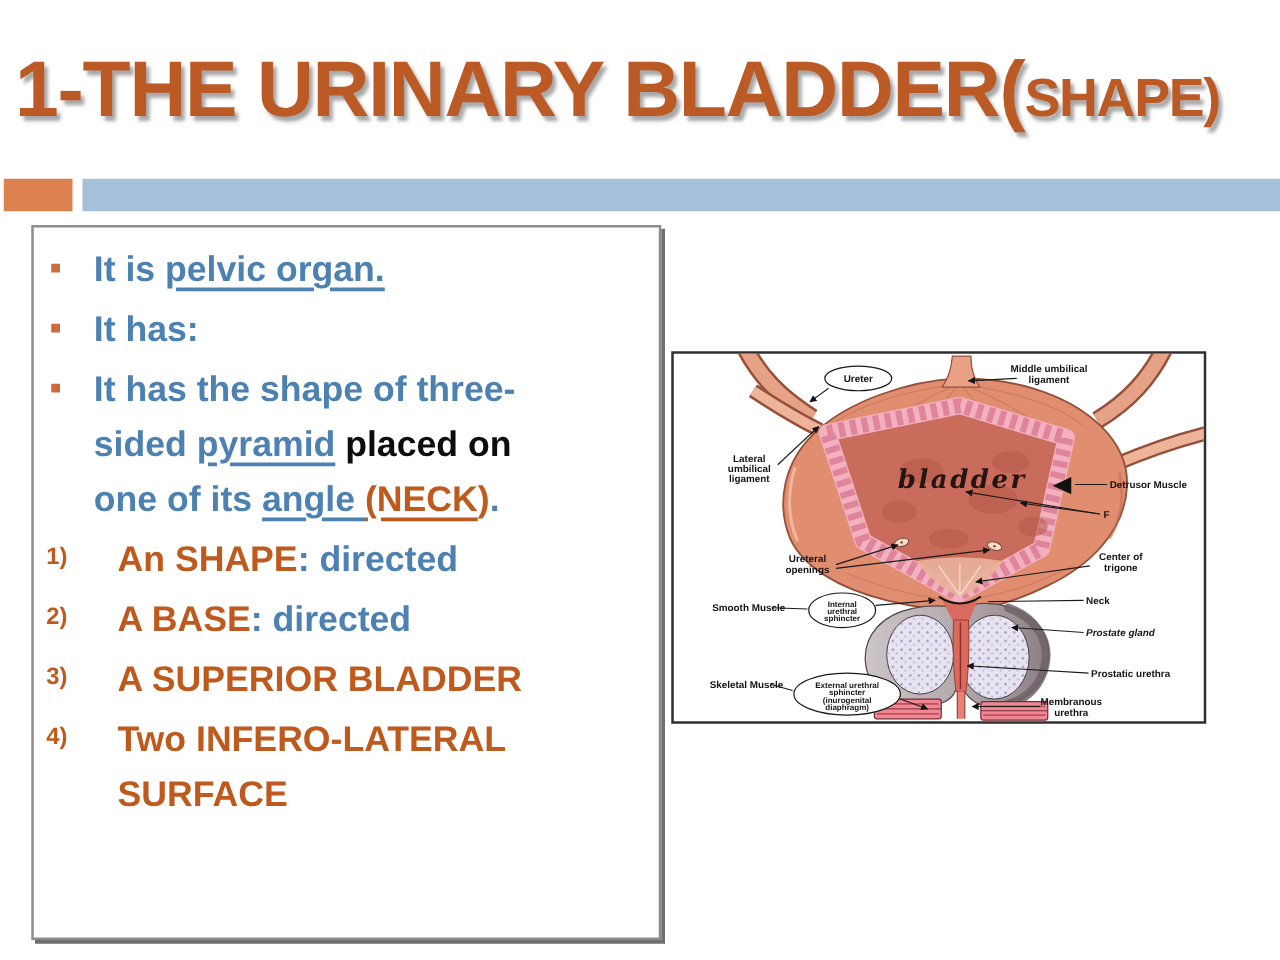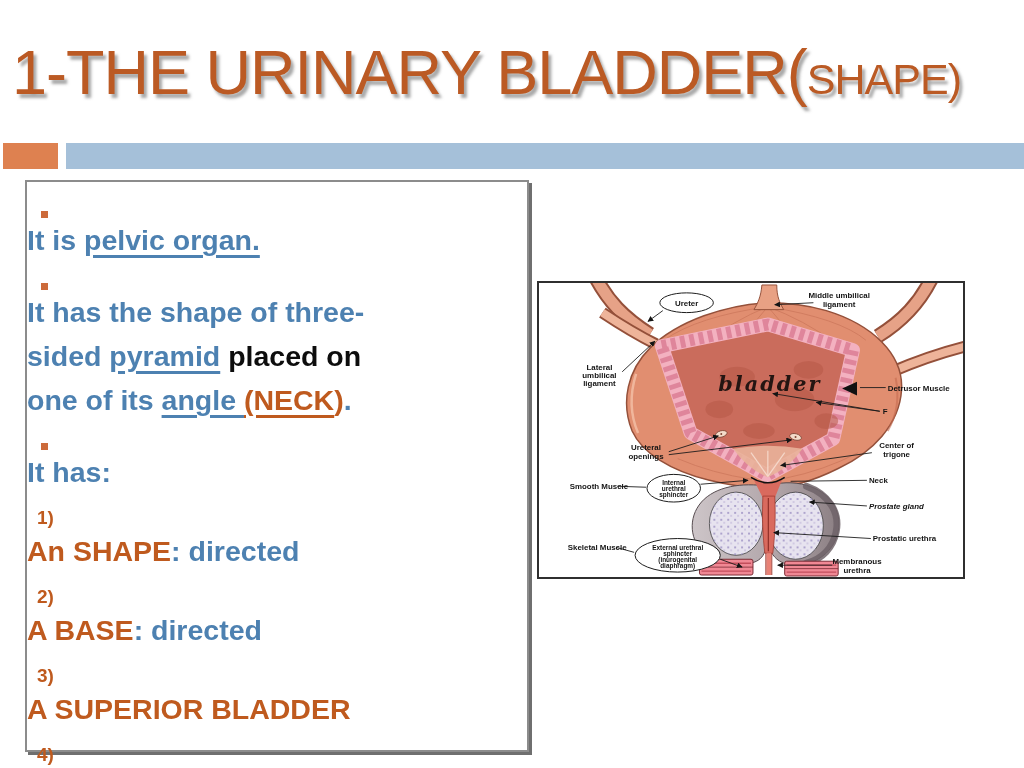--- a/index.html
+++ b/index.html
@@ -3,35 +3,35 @@
 <meta charset="utf-8">
 <style>
   html,body{margin:0;padding:0;}
   body{
     width:1024px;height:768px;position:relative;overflow:hidden;
     background:#ffffff;font-family:"Liberation Sans",sans-serif;
   }
   
   .title{
     position:absolute;left:12px;top:36px;width:1008px;white-space:nowrap;
-    color:#bb5a24;font-weight:normal;letter-spacing:-1px;
+    color:#bb5a24;font-weight:bold;letter-spacing:-1px;
     text-shadow:3px 4px 3px rgba(110,110,110,.6);
   }
   .title .main{font-size:63px;}
   .title .sub{font-size:43px;}
   
   .accent-square{position:absolute;left:3px;top:143px;width:55px;height:26px;background:#de8150;}
   .accent-bar{position:absolute;left:66px;top:143px;width:958px;height:26px;background:#a5c0d9;}
   
   .panel{
     position:absolute;left:25px;top:180px;width:504px;height:572px;box-sizing:border-box;
     background:#ffffff;border:2px solid #8c8c8c;box-shadow:3px 3px 0 #6f6f6f;
     padding-top:12px;
   }
-  .row{display:flex;margin-bottom:4px;flex-direction:column;}
+  .row{display:flex;margin-bottom:4px;}
   .row .marker{flex:none;width:48px;box-sizing:border-box;padding-left:14px;}
   .row.num .marker{width:67px;padding-left:10px;padding-top:9px;
     color:#bf5a1e;font-weight:bold;font-size:19px;}
   .sq{display:block;width:7px;height:7px;background:#cc6a3a;margin-top:17px;}
   .line{flex:1;margin:0;padding-right:8px;font-weight:bold;font-size:28.5px;line-height:44px;}
   .blue{color:#4d81b1;}
   .orange{color:#bf5a1e;}
   .black{color:#0d0d0d;}
   .u{text-decoration:underline;text-decoration-thickness:3px;text-underline-offset:5px;}
   
@@ -61,49 +61,50 @@
     <span class="marker">
         <span class="sq"></span>
       </span>
     <p class="line"><span class="blue">It is </span><span class="blue u">pelvic organ.</span></p>
   </div>
 
   <div class="row">
     <span class="marker">
         <span class="sq"></span>
       </span>
-    <p class="line"><span class="blue">It has the shape of three-</span><br>
-      <span class="blue">sided </span><span class="blue u">pyramid</span><span class="blue"> </span><span class="black">placed on</span><br>
-      <span class="blue">one of its </span><span class="blue u">angle </span><span class="orange u">(NECK</span><span class="orange">)</span><span class="blue">.</span></p>
+    <p class="line"><span class="blue">It has:</span></p>
   </div>
 
   <div class="row">
     <span class="marker">
         <span class="sq"></span>
       </span>
-    <p class="line"><span class="blue">It has:</span></p>
+    <p class="line"><span class="blue">It has the shape of three-</span><br>
+      <span class="blue">sided </span><span class="blue u">pyramid</span><span class="blue"> </span><span class="black">placed on</span><br>
+      <span class="blue">one of its </span><span class="blue u">angle </span><span class="orange u">(NECK</span><span class="orange">)</span><span class="blue">.</span></p>
   </div>
 
   <div class="row num">
     <span class="marker">1)</span>
     <p class="line"><span class="orange">An SHAPE</span><span class="blue">: directed</span><br></p>
   </div>
 
   <div class="row num">
     <span class="marker">2)</span>
     <p class="line"><span class="orange">A BASE</span><span class="blue">: directed</span><br></p>
   </div>
 
   <div class="row num">
     <span class="marker">3)</span>
     <p class="line"><span class="orange">A SUPERIOR BLADDER</span></p>
   </div>
 
   <div class="row num">
     <span class="marker">4)</span>
+    <p class="line"><span class="orange">Two INFERO-LATERAL</span><br><span class="orange">SURFACE</span></p>
   </div>
 
 </div>
 
 <div class="figure">
 <svg width="424" height="294" viewBox="0 0 428 298" preserveAspectRatio="none">
   <defs>
     <marker id="arr" viewBox="0 0 10 10" refX="9" refY="5" markerWidth="6.5" markerHeight="6.5" orient="auto-start-reverse">
       <path d="M0,0L10,5L0,10z" fill="#141414"></path>
     </marker>

